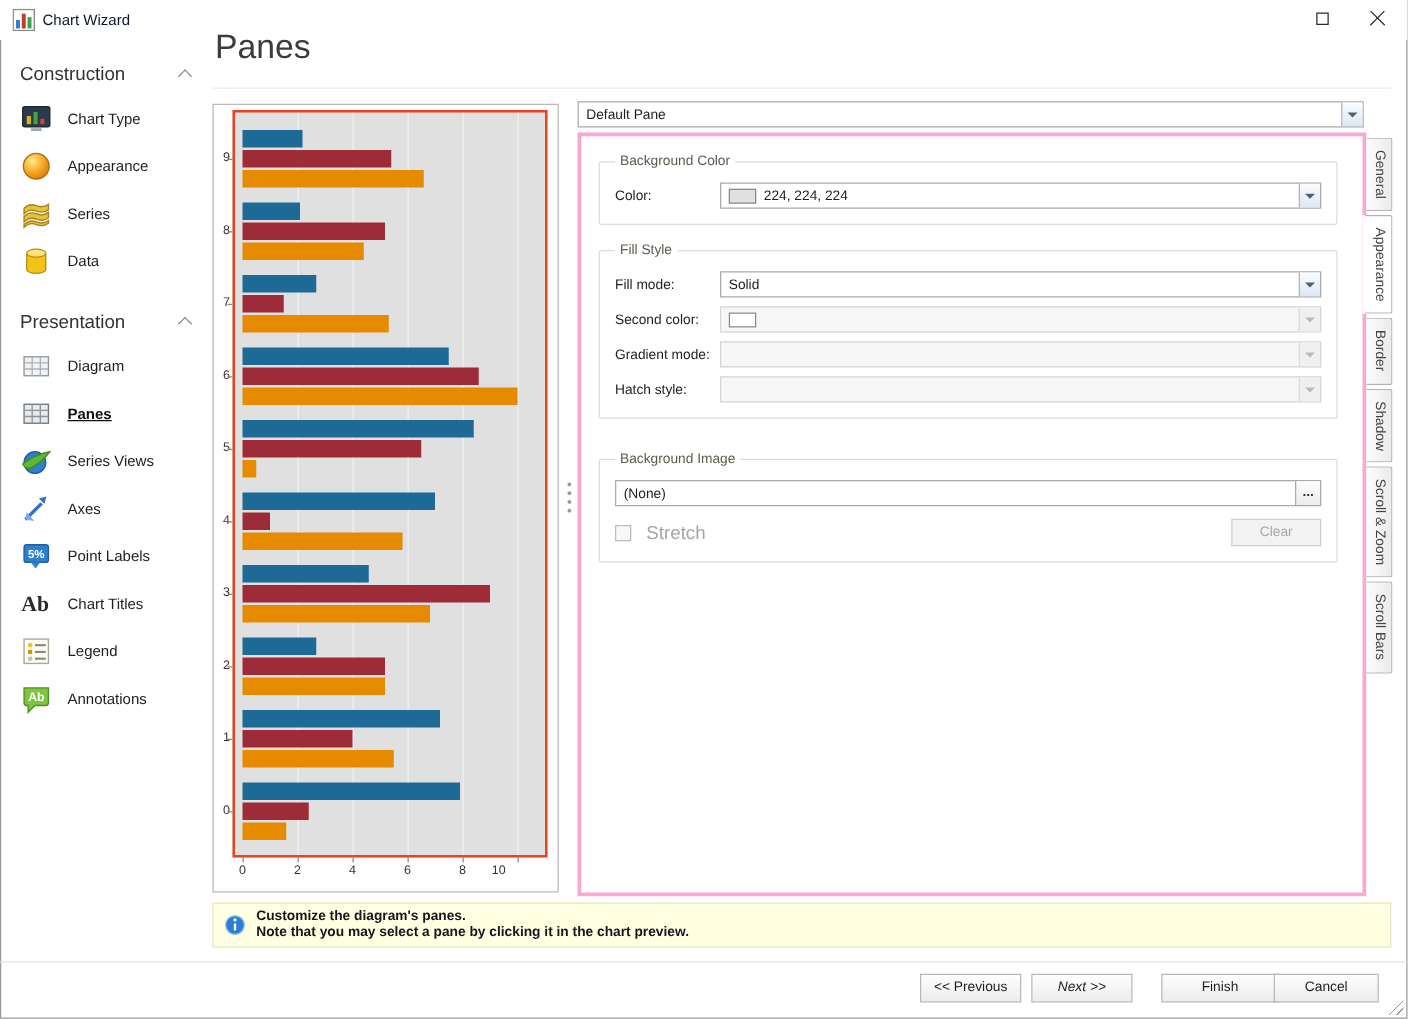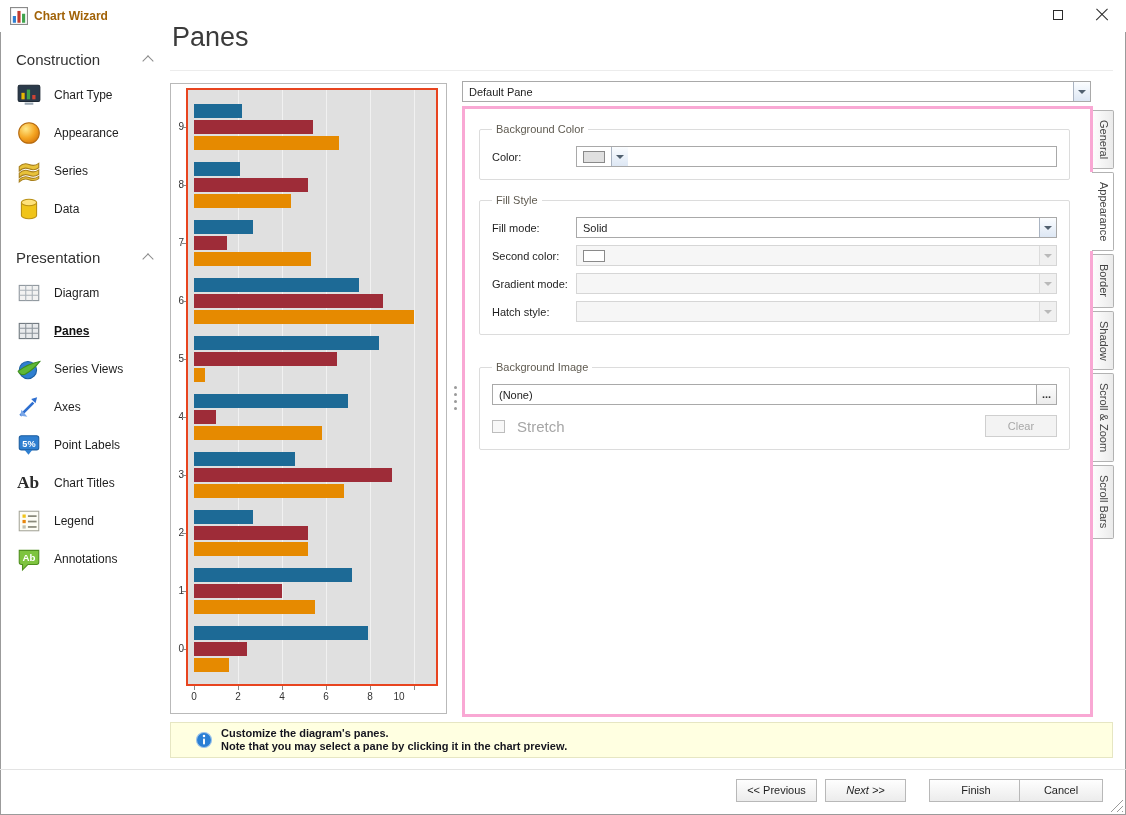--- a/index.html
+++ b/index.html
@@ -6,21 +6,21 @@
   html,body { width:1126px; height:815px; }
   body {
     font-family: "Liberation Sans", sans-serif;
     background:#fff; position:relative; overflow:hidden;
     box-shadow: inset 0 0 0 1px #9b9b9b;
   }
   
   .titlebar{position:absolute;left:0;top:0;right:0;height:32px;background:#fff;}
   .app-icon{position:absolute;left:10px;top:7px;width:18px;height:18px;}
   .app-icon svg{width:18px;height:18px;}
-  .win-title{position:absolute;left:34px;top:0;line-height:32px;font-size:12px;color:#a16207;font-weight:bold;}
+  .win-title{position:absolute;left:34px;top:0;line-height:32px;font-size:12px;color:#0f172a;}
   .win-btn{position:absolute;top:0;width:44px;height:30px;display:flex;align-items:center;justify-content:center;cursor:pointer;}
   .win-btn.max{right:46px;}
   .win-btn.close{right:2px;}
   .sq{width:10px;height:10px;border:1px solid #2b2b2b;display:block;}
   .xwrap{position:relative;width:14px;height:14px;display:block;}
   .xwrap::before,.xwrap::after{content:"";position:absolute;left:-1px;top:6px;width:16px;height:1.4px;background:#2b2b2b;}
   .xwrap::before{transform:rotate(45deg);} .xwrap::after{transform:rotate(-45deg);}
   
   #sidebar{position:absolute;left:0;top:38px;width:168px;}
   .sb-group{padding-top:4px;}
@@ -72,21 +72,21 @@
   .checkbox{width:13px;height:13px;border:1px solid #bdbdbd;background:#f8f8f8;display:block;}
   .check-label{font-size:15px;color:#a6a6a6;margin-left:12px;}
   .btn{font-size:11px;color:#1f1f1f;background:linear-gradient(#fefefe,#ececec);border:1px solid #b8b8b8;text-align:center;cursor:pointer;}
   .btn.disabled{color:#a8a8a8;background:#f3f3f3;border-color:#cfcfcf;cursor:default;}
   .clear-btn{width:72px;height:22px;line-height:20px;margin-left:auto;}
   
   #side-tabs{position:absolute;left:1093px;top:110px;width:21px;display:flex;flex-direction:column;gap:3px;}
   .vtab{writing-mode:vertical-rl;font-size:11px;color:#444;padding:9px 3px;border:1px solid #b2b2b2;border-left:none;border-radius:0 2px 2px 0;background:linear-gradient(to right,#fdfdfd,#ebebeb);cursor:pointer;white-space:nowrap;}
   .vtab.selected{background:#fff;margin-left:-1px;box-shadow:-2px 0 0 #fff;}
   
-  .infobar{position:absolute;left:170px;top:722px;width:943px;height:36px;background:#ffffe1;border:1px solid #e6e6c3;display:flex;align-items:center;padding-left:24px;gap:8px;}
+  .infobar{position:absolute;left:170px;top:722px;width:943px;height:36px;background:#ffffe1;border:1px solid #e6e6c3;display:flex;align-items:center;padding-left:8px;gap:8px;}
   .info-icon{width:18px;height:18px;flex:0 0 18px;}
   .info-icon svg{width:18px;height:18px;}
   .info-lines{font-size:11px;font-weight:bold;color:#15151f;line-height:13px;}
   
   .footer-sep{position:absolute;left:0;top:769px;width:1126px;height:1px;background:#e3e3e3;}
   .fbtn{position:absolute;top:779px;height:23px;line-height:21px;}
   .b-prev{left:736px;width:81px;}
   .b-next{left:825px;width:81px;font-style:italic;}
   .b-finish{left:929px;width:94px;}
   .b-cancel{left:1019px;width:84px;}
@@ -319,20 +319,21 @@
 </div>
 
 <div class="panel">
 
   <fieldset class="fs1">
     <legend>Background Color</legend>
     <div class="row">
       <label>Color:</label>
       <div class="combo">
         <span class="swatch" style="background:#e0e0e0"></span>
+        <span class="combo-text">224, 224, 224</span>
         <span class="combo-btn"></span>
       </div>
     </div>
   </fieldset>
 
   <fieldset class="fs2">
     <legend>Fill Style</legend>
     <div class="row">
       <label>Fill mode:</label>
       <div class="combo">

